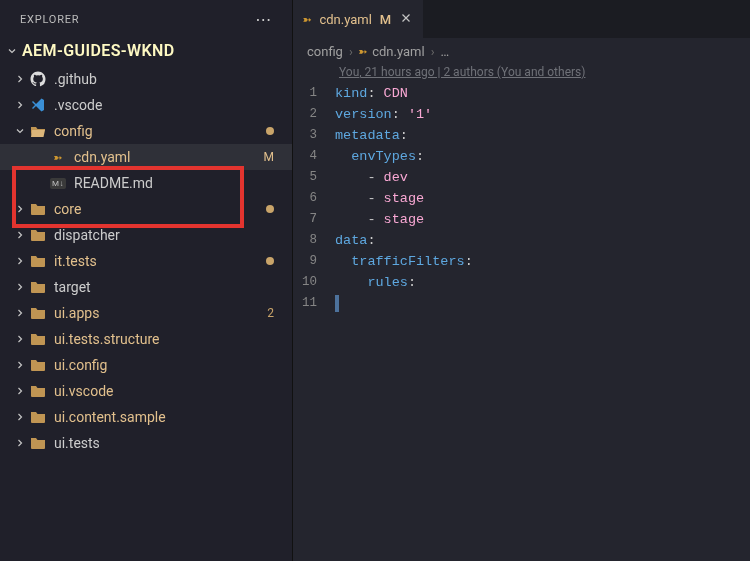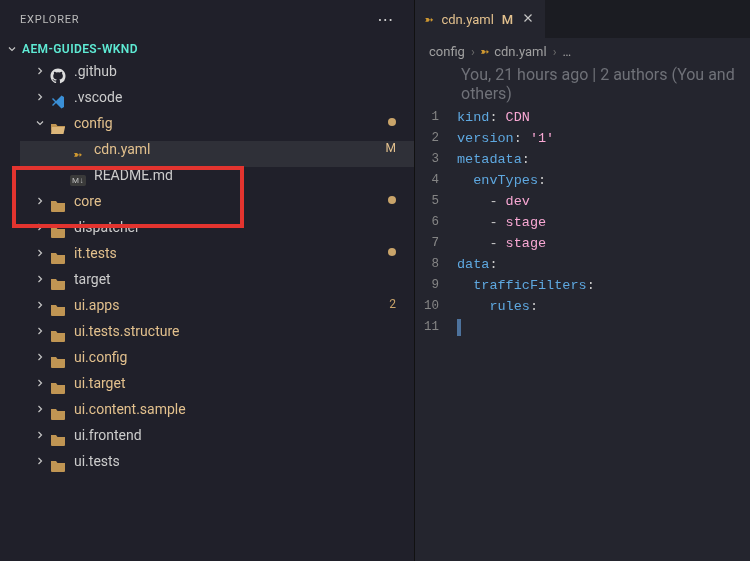--- a/index.html
+++ b/index.html
@@ -10,59 +10,59 @@
     background: #1e1e1e;
     color: #cccccc;
     display: flex;
     width: 750px;
     height: 561px;
     overflow: hidden;
   }
 
   
   .sidebar {
-    width: 415px;
+    width: 293px;
     background: #20202a;
     display: flex;
     flex-direction: column;
     border-right: 1px solid #111;
   }
   .sidebar-header {
     display: flex;
     align-items: center;
     justify-content: space-between;
     padding: 10px 14px 8px 20px;
     font-size: 11px;
     letter-spacing: 0.8px;
     color: #bbbbbb;
   }
   .more-icon { color: #cccccc; font-size: 16px; padding-right: 6px; }
   .workspace-header {
     display: flex;
     align-items: center;
     padding: 4px 10px 4px 4px;
-    font-size: 12px;
+    font-size: 16px;
     font-weight: 600;
-    color: #5eead4;
+    color: #fef9c3;
     letter-spacing: 0.4px;
   }
   .workspace-chevron {
     width: 16px; height: 16px;
     display:flex;align-items:center;justify-content:center;
     margin-right: 2px;
   }
 
   .tree { flex: 1; overflow: hidden; padding-top: 2px; }
   .tree-item {
     display: flex;
+    align-items: center;
     height: 26px;
     padding-right: 18px;
     cursor: pointer;
     position: relative;
-    margin-left: 20px;
   }
   .tree-item.selected { background: #2f3038; }
   .tree-item .chevron {
     width: 16px; height: 16px;
     display:flex;align-items:center;justify-content:center;
     flex:0 0 16px;
   }
   .tree-item .chevron svg { width: 12px; height: 12px; }
   .tree-item .icon {
     width: 20px; display:flex; align-items:center; justify-content:center;
@@ -129,22 +129,23 @@
     padding: 6px 14px 4px 14px;
     font-size: 13px;
     color: #9b9b9b;
     gap: 6px;
   }
   .breadcrumb .crumb { display:flex; align-items:center; gap:5px; color:#a0a0a0; }
   .breadcrumb .sep { color: #6a6a6a; }
 
   .blame-line {
     padding: 2px 0 4px 46px;
-    font-size: 16px;
+    font-size: 12px;
     color: #6f7178;
+    text-decoration: underline;
   }
 
   .code {
     font-family: Menlo, Monaco, "Courier New", monospace;
     font-size: 13.5px;
     line-height: 21px;
     padding-left: 0;
   }
   .line { display:flex; }
   .gutter {
@@ -364,49 +365,35 @@
         <span class="chevron chev-right">
           <svg viewBox="0 0 16 16">
             <path d="M6 4l4 4-4 4" fill="none" stroke="#c5c5c5" stroke-width="1.6"></path>
           </svg>
         </span>
         <span class="icon">
           <svg class="folder-svg" width="16" height="14" viewBox="0 0 16 14">
             <path d="M1 2h5l1.5 2H15v8a1 1 0 01-1 1H2a1 1 0 01-1-1V2z"></path>
           </svg>
         </span>
-        <span class="label">ui.target</span>
+        <span class="label">ui.vscode</span>
         <span class="decoration"></span>
       </div>
       <div class="tree-item depth-0 folder-mod">
         <span class="chevron chev-right">
           <svg viewBox="0 0 16 16">
             <path d="M6 4l4 4-4 4" fill="none" stroke="#c5c5c5" stroke-width="1.6"></path>
           </svg>
         </span>
         <span class="icon">
           <svg class="folder-svg" width="16" height="14" viewBox="0 0 16 14">
             <path d="M1 2h5l1.5 2H15v8a1 1 0 01-1 1H2a1 1 0 01-1-1V2z"></path>
           </svg>
         </span>
         <span class="label">ui.content.sample</span>
-        <span class="decoration"></span>
-      </div>
-      <div class="tree-item depth-0 normal">
-        <span class="chevron chev-right">
-          <svg viewBox="0 0 16 16">
-            <path d="M6 4l4 4-4 4" fill="none" stroke="#c5c5c5" stroke-width="1.6"></path>
-          </svg>
-        </span>
-        <span class="icon">
-          <svg class="folder-svg" width="16" height="14" viewBox="0 0 16 14">
-            <path d="M1 2h5l1.5 2H15v8a1 1 0 01-1 1H2a1 1 0 01-1-1V2z"></path>
-          </svg>
-        </span>
-        <span class="label">ui.frontend</span>
         <span class="decoration"></span>
       </div>
       <div class="tree-item depth-0 normal">
         <span class="chevron chev-right">
           <svg viewBox="0 0 16 16">
             <path d="M6 4l4 4-4 4" fill="none" stroke="#c5c5c5" stroke-width="1.6"></path>
           </svg>
         </span>
         <span class="icon">
           <svg class="folder-svg" width="16" height="14" viewBox="0 0 16 14">

